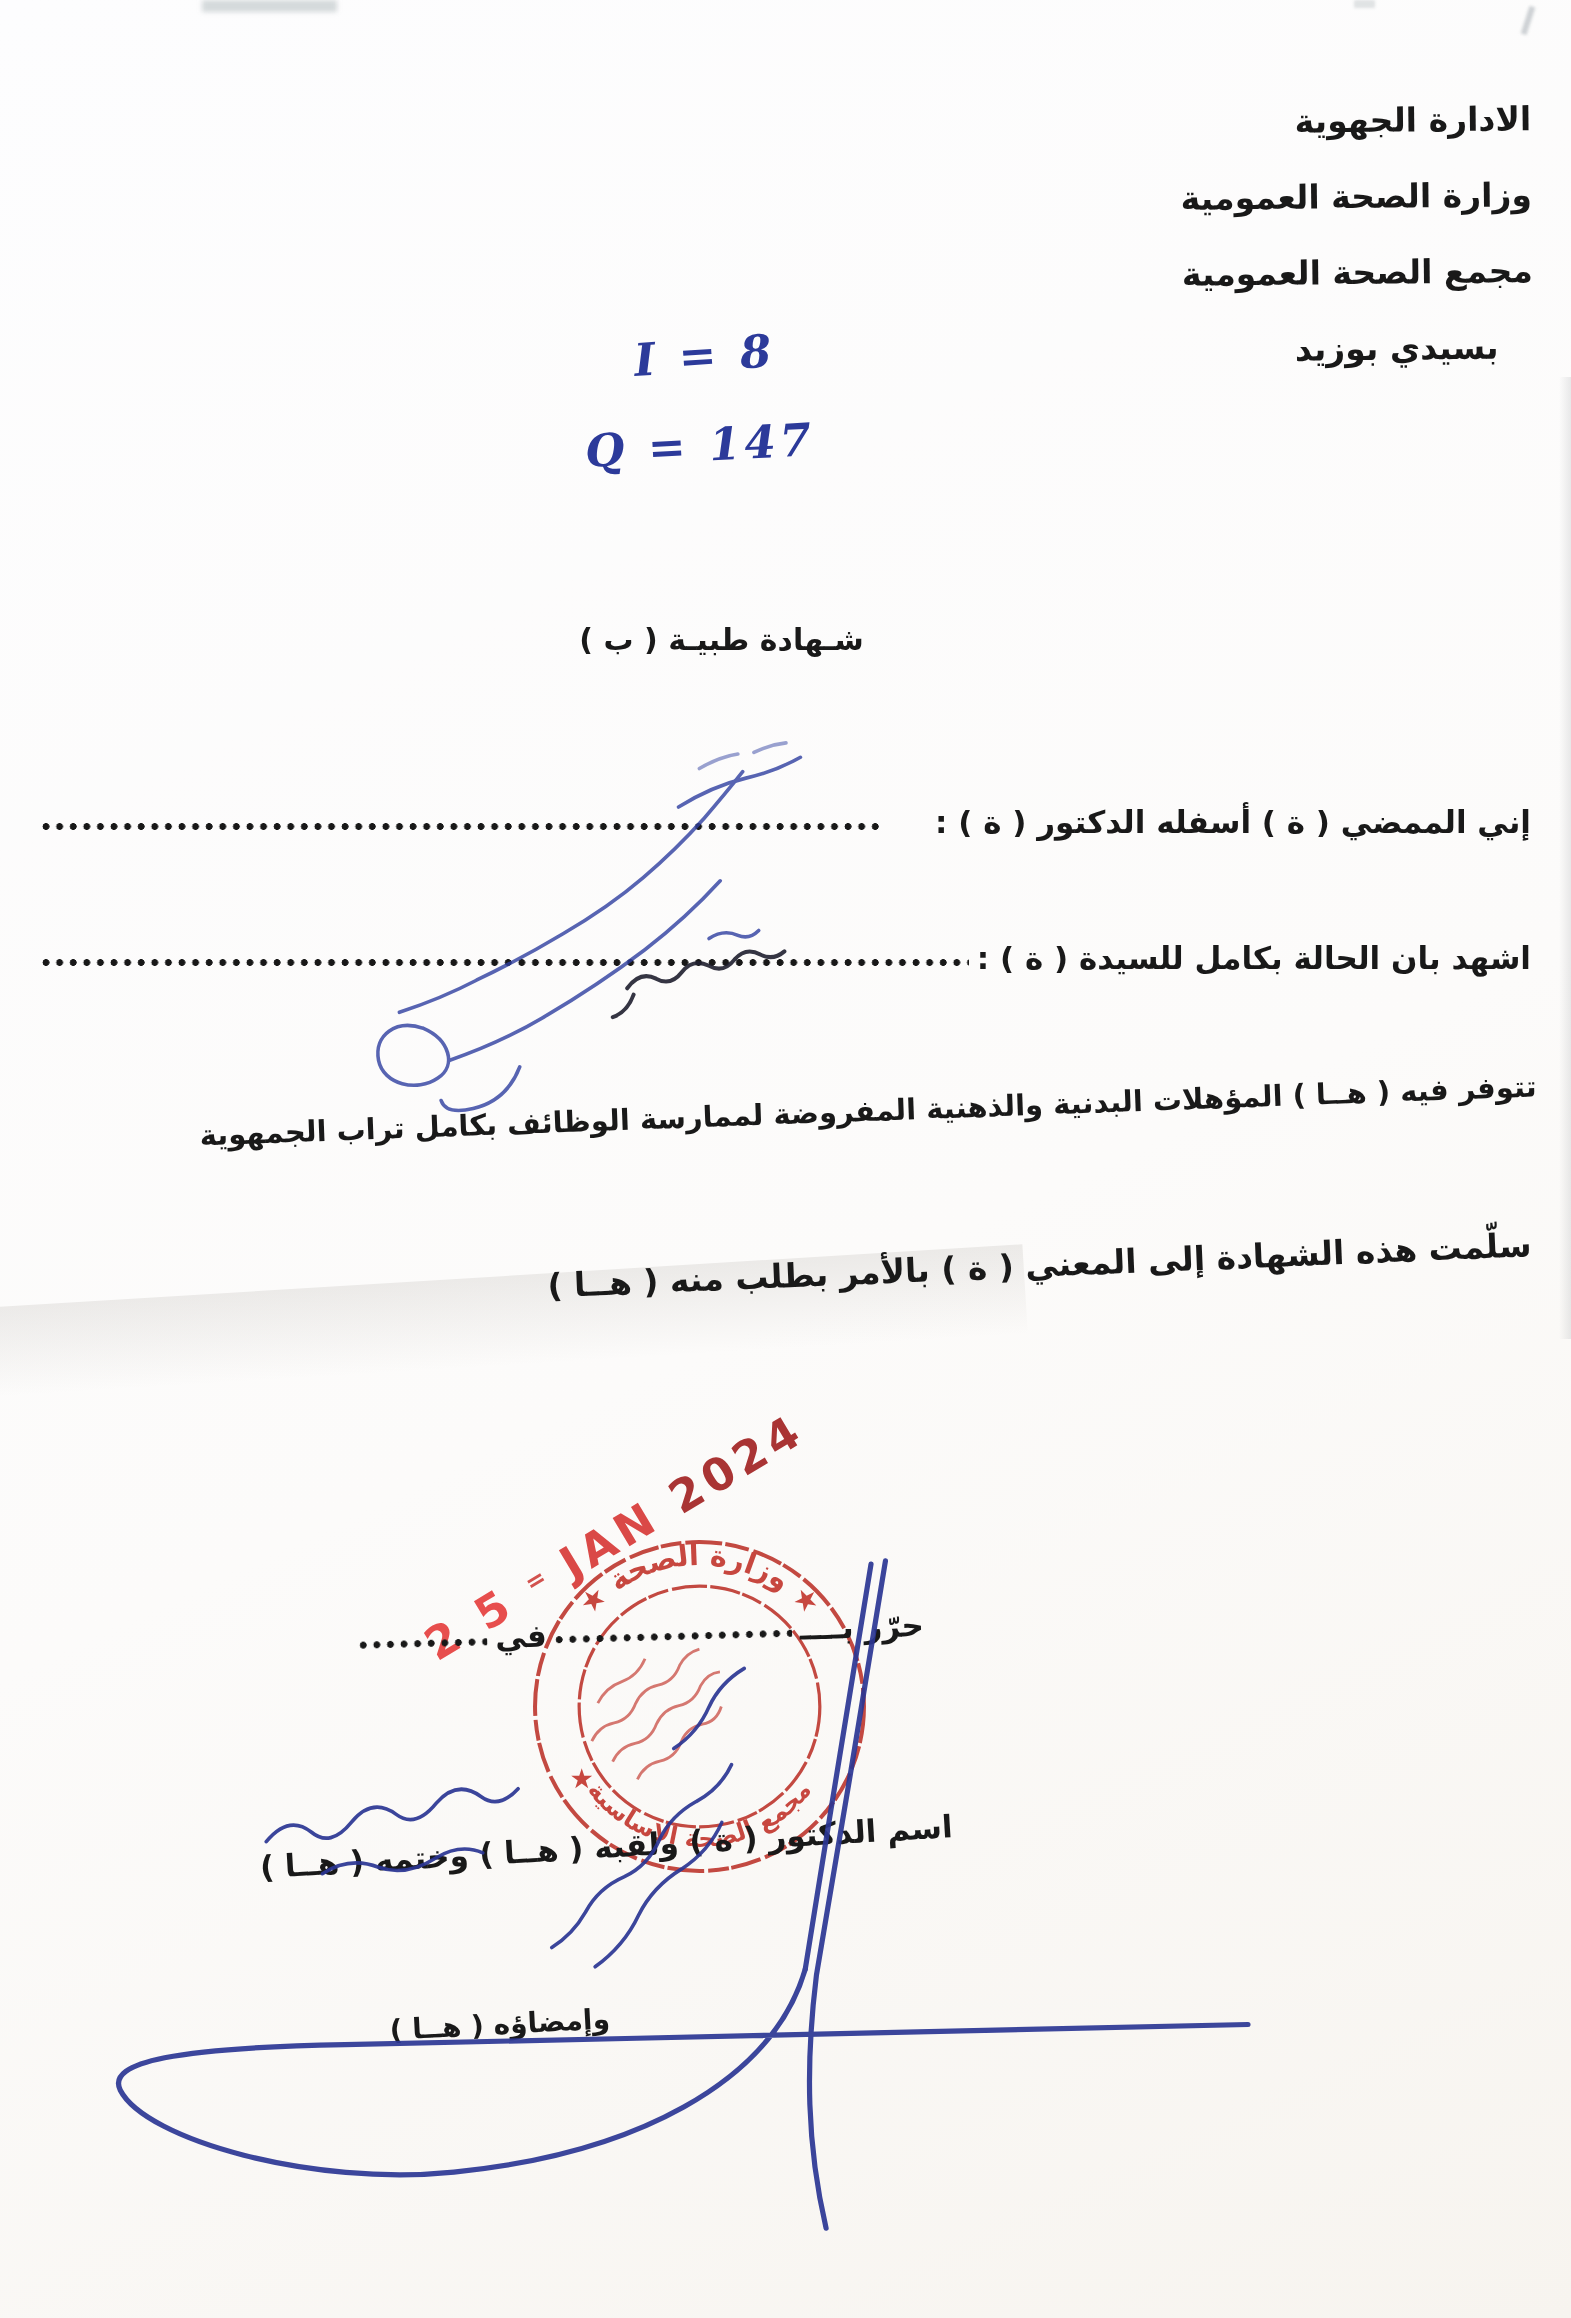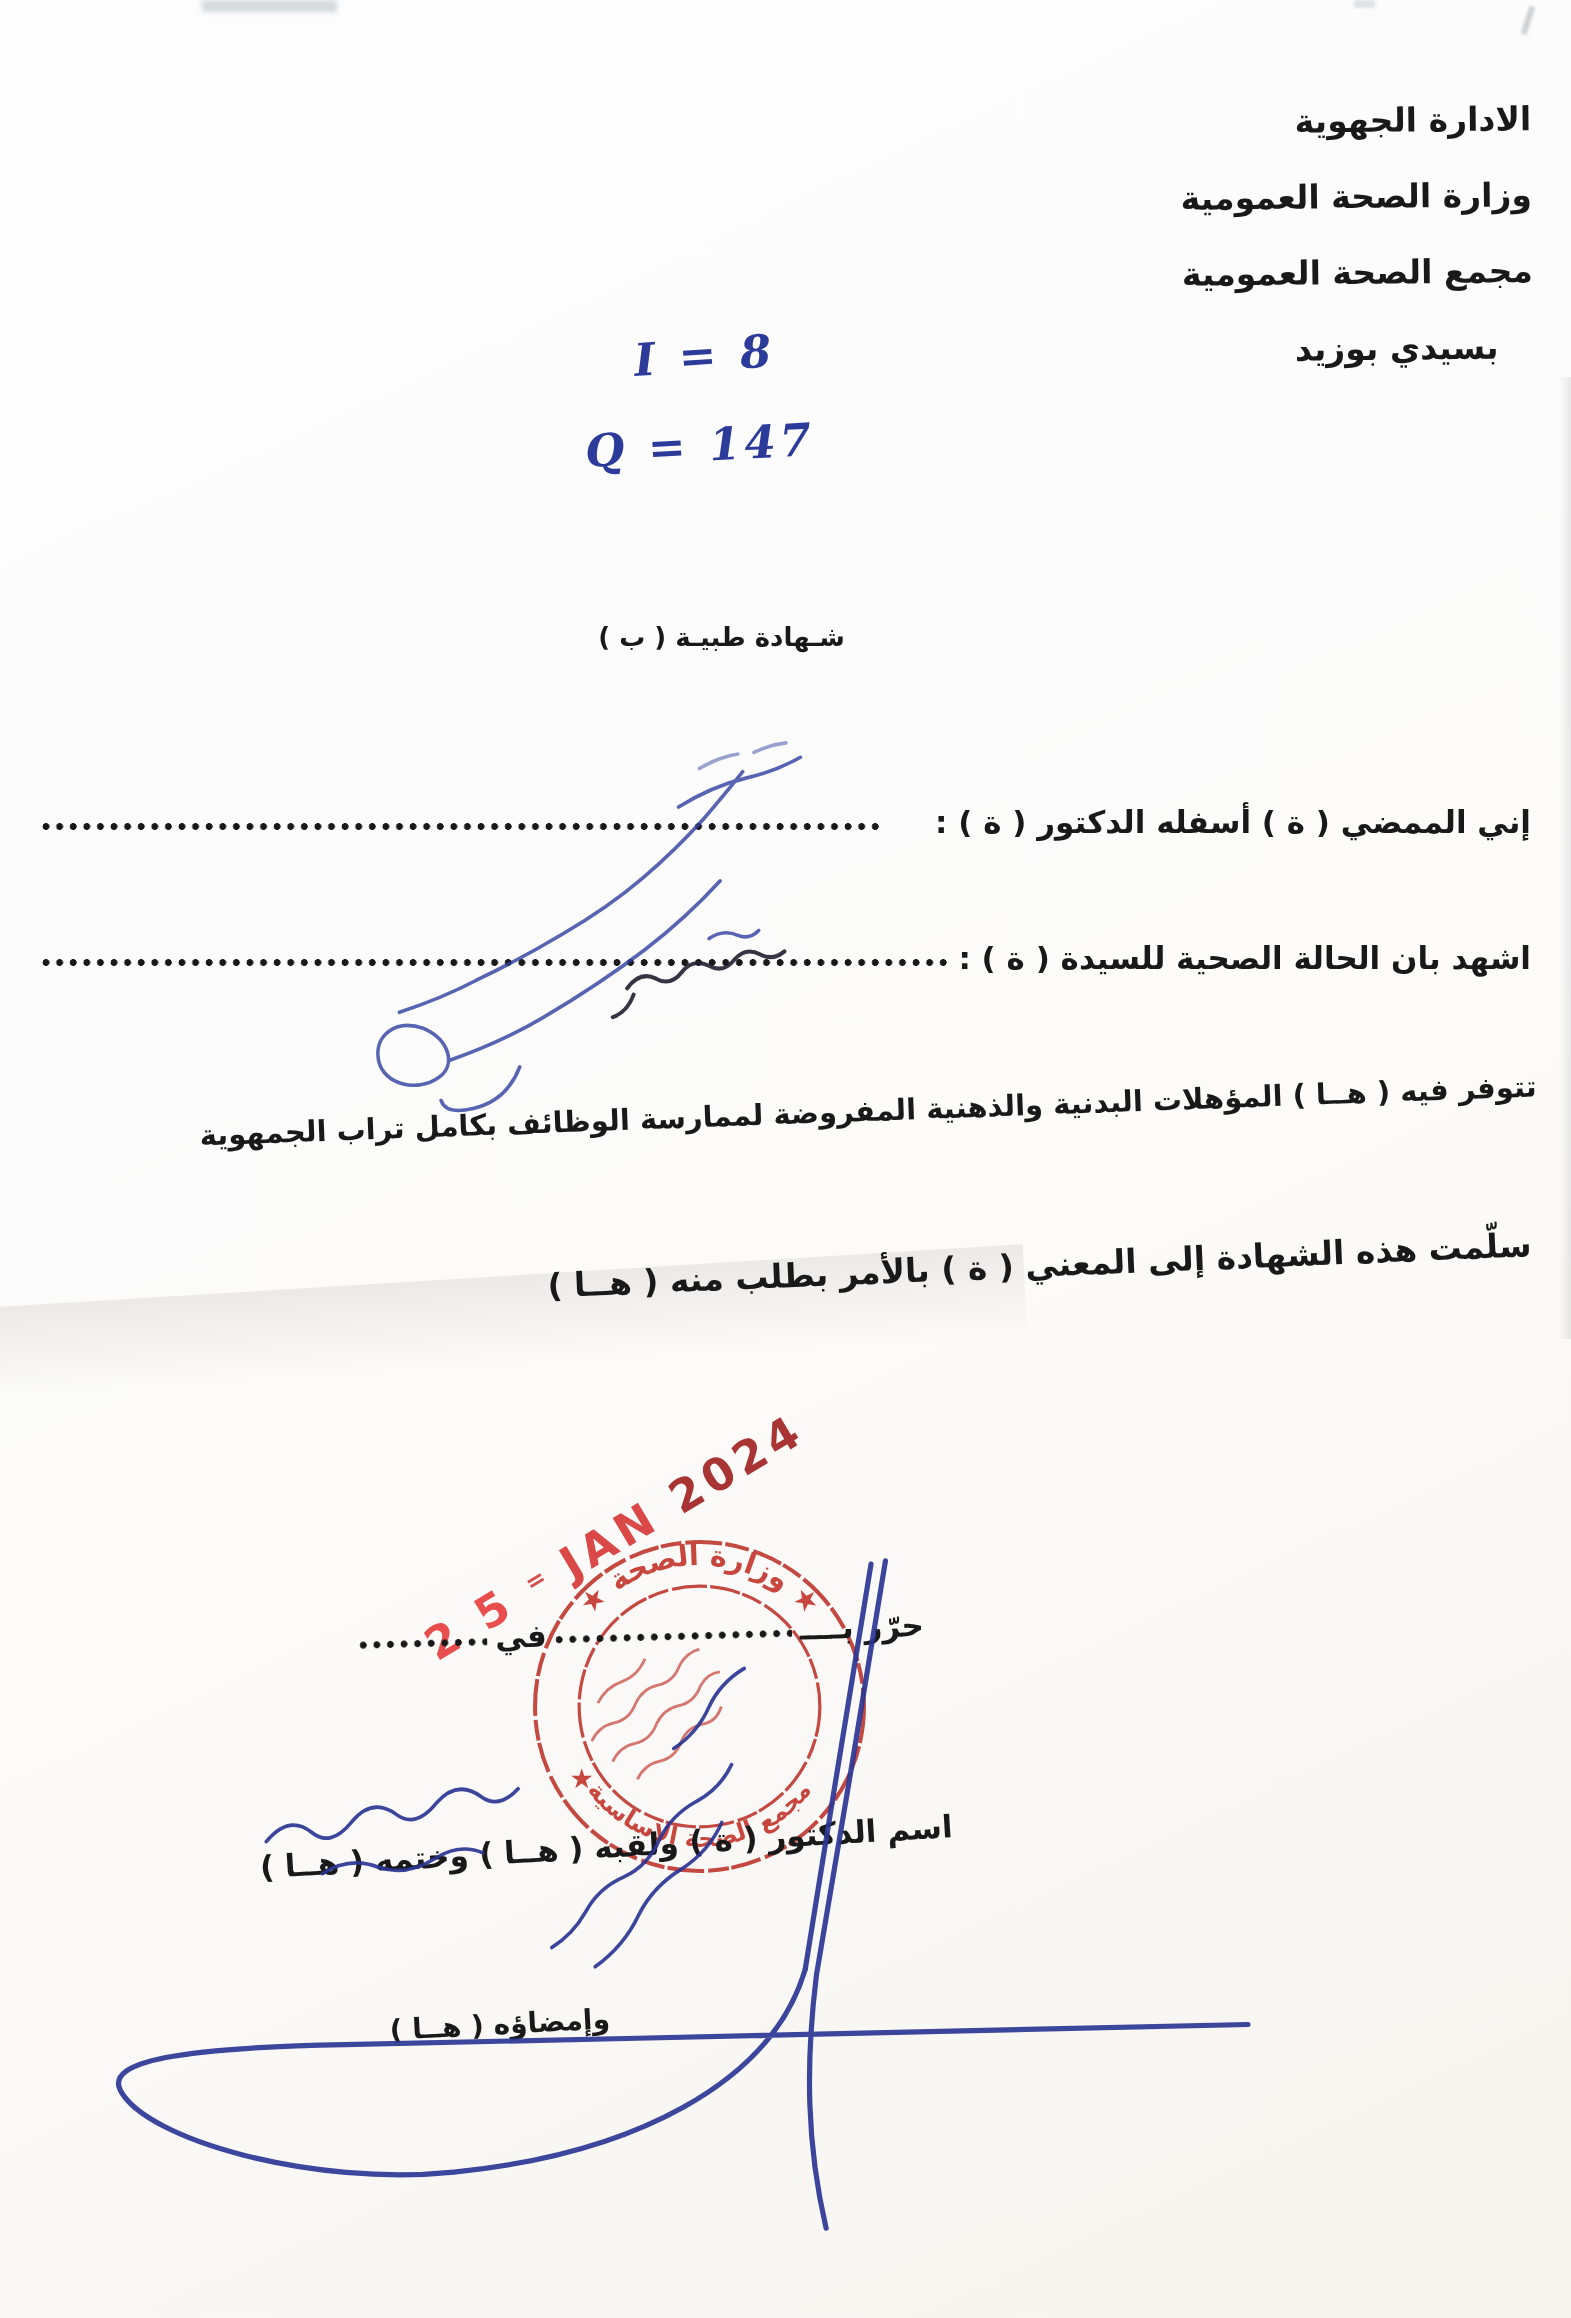--- a/index.html
+++ b/index.html
@@ -21,21 +21,21 @@
   
   .hdr{position:absolute;top:83px;right:40px;text-align:right;font-size:33px;line-height:76px;transform:rotate(-0.6deg);}
   .hdr .l4{padding-right:35px;}
 
   
   .handref{position:absolute;color:#2c3a9a;font-size:45px;font-family:"DejaVu Serif",serif;
            font-style:italic;letter-spacing:4px;font-weight:600;}
   .ref1{top:329px;left:634px;transform:rotate(-4deg);}
   .ref2{top:419px;left:585px;transform:rotate(-3deg);}
 
-  .title{position:absolute;top:622px;left:533px;width:377px;text-align:center;font-size:26px;}
+  .title{position:absolute;top:622px;left:533px;width:377px;text-align:center;font-size:30px;}
 
   
   .dotrow{position:absolute;display:flex;direction:rtl;align-items:flex-end;font-size:31px;}
   .dotrow .txt{white-space:nowrap;}
   .dots{height:7.2px;margin:0 8px 9.6px 8px;
         background-image:radial-gradient(circle at 4px 3.6px,#181818 3.2px,rgba(0,0,0,0) 3.7px);
         background-size:13.6px 7.2px;background-repeat:repeat-x;}
   .grow{flex:1;}
   .row1{top:804px;left:34px;width:1497px;gap:48px;}
   .row2{top:940px;left:34px;width:1497px;}
@@ -109,21 +109,21 @@
     <span class="d-mon">JAN</span>
     <span class="d-year">2024</span>
   </div>
 
   <div class="dotrow row1 arab print">
     <span class="txt">إني الممضي ( ة )  أسفله الدكتور ( ة ) :</span>
     <span class="dots grow"></span>
   </div>
 
   <div class="dotrow row2 arab print">
-    <span class="txt">اشهد بان الحالة الصحية للسيدة ( ة ) :</span>
+    <span class="txt">اشهد بان الحالة بكامل للسيدة ( ة ) :</span>
     <span class="dots grow"></span>
   </div>
 
   <div class="para3 arab print">تتوفر فيه ( هــا ) المؤهلات البدنية والذهنية المفروضة لممارسة الوظائف بكامل تراب الجمهوية</div>
   <div class="para4 arab print">سلّمت هذه الشهادة إلى المعني ( ة ) بالأمر  بطلب منه ( هــا )</div>
 
   <div class="dotrow issuedrow arab print">
     <span class="txt">حرّر بــــ</span>
     <span class="dots fixed"></span>
     <span class="txt">في</span>

